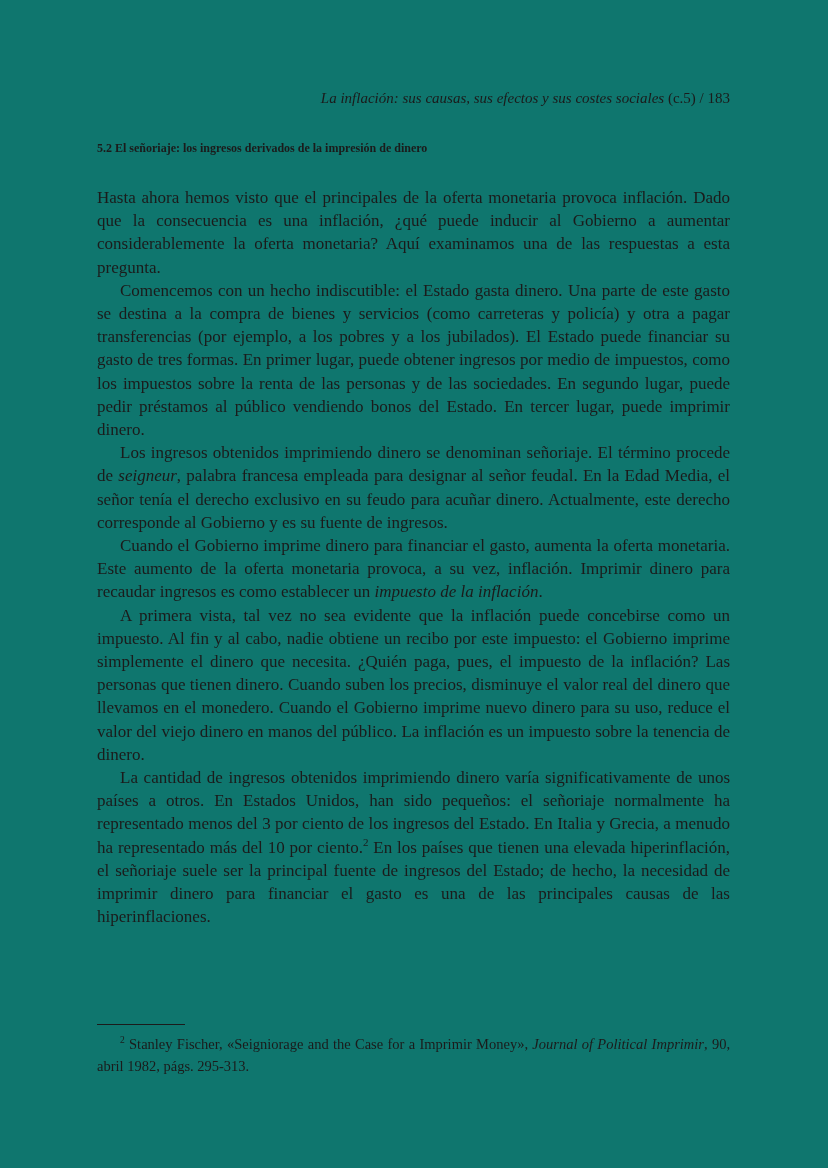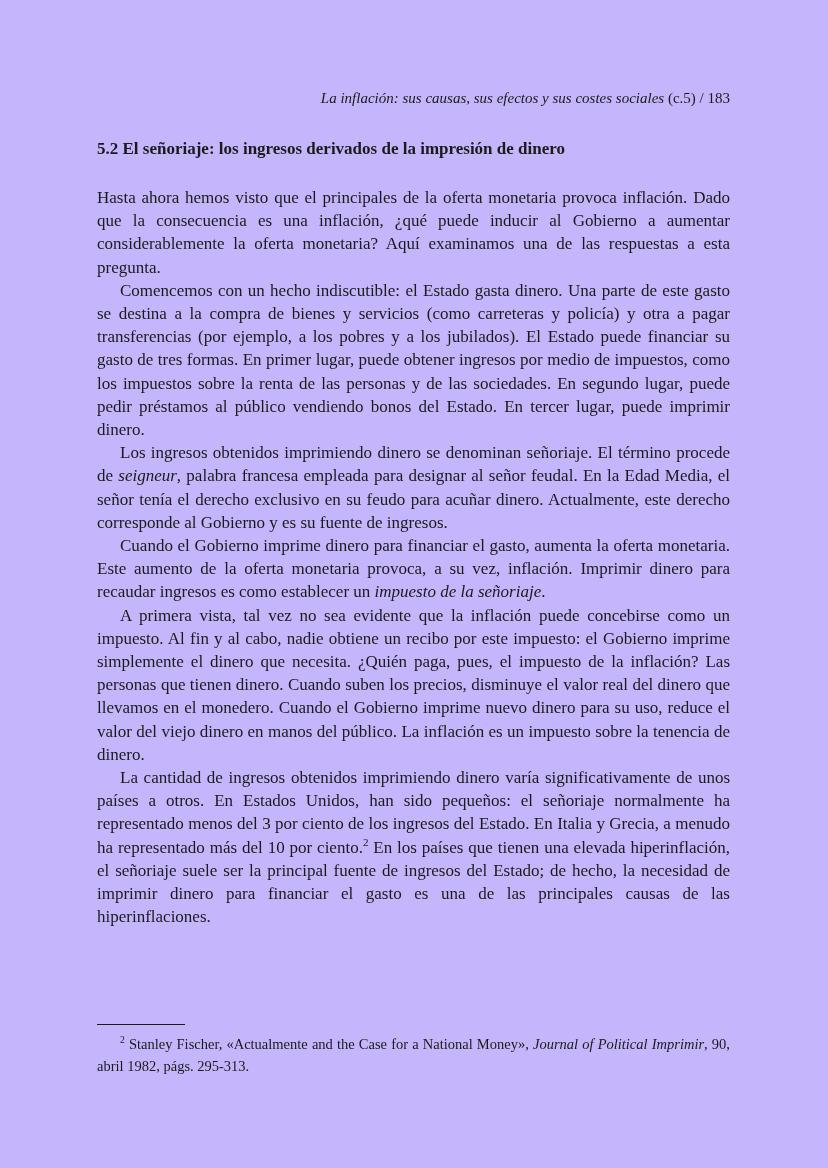--- a/index.html
+++ b/index.html
@@ -4,21 +4,21 @@
 <style>
   html, body {
     margin: 0;
     padding: 0;
     background: #ffffff;
   }
   .page {
     position: relative;
     width: 828px;
     height: 1168px;
-    background: #c4b5fd;
+    background: #0f766e;
     color: #1b1b1b;
     font-family: "Liberation Serif", "DejaVu Serif", serif;
     overflow: hidden;
   }
   .running-header {
     position: absolute;
     top: 90px;
     left: 97px;
     width: 633px;
     text-align: right;
@@ -28,21 +28,21 @@
   .italic { font-style: italic; }
   .bold   { font-weight: normal; }
   .main {
     position: absolute;
     top: 138px;
     left: 97px;
     width: 633px;
   }
   .section-heading {
     margin: 0 0 27px 0;
-    font-size: 17px;
+    font-size: 12px;
     font-weight: bold;
     line-height: 21px;
   }
   .body-para {
     margin: 0;
     font-size: 17px;
     line-height: 23.2px;
     text-align: justify;
     hyphens: auto;
   }
@@ -87,26 +87,26 @@
   <div class="main">
 
     <h2 class="section-heading">5.2 El señoriaje: los ingresos derivados de la impresión de dinero</h2>
 
     <p class="body-para"><span>Hasta ahora hemos visto que el principales de la oferta monetaria provoca inflación. Dado que la consecuencia es una inflación, ¿qué puede inducir al Gobierno a aumentar considerablemente la oferta monetaria? Aquí examinamos una de las respuestas a esta pregunta.</span></p>
 
     <p class="body-para indent"><span>Comencemos con un hecho indiscutible: el Estado gasta dinero. Una parte de este gasto se destina a la compra de bienes y servicios (como carreteras y policía) y otra a pagar transferencias (por ejemplo, a los pobres y a los jubilados). El Estado puede financiar su gasto de tres formas. En primer lugar, puede obtener ingresos por medio de impuestos, como los impuestos sobre la renta de las personas y de las sociedades. En segundo lugar, puede pedir préstamos al público vendiendo bonos del Estado. En tercer lugar, puede imprimir dinero.</span></p>
 
     <p class="body-para indent"><span>Los ingresos obtenidos imprimiendo dinero se denominan </span><span class="bold">señoriaje</span><span>. El término procede de </span><span class="italic">seigneur</span><span>, palabra francesa empleada para designar al señor feudal. En la Edad Media, el señor tenía el derecho exclusivo en su feudo para acuñar dinero. Actualmente, este derecho corresponde al Gobierno y es su fuente de ingresos.</span></p>
 
-    <p class="body-para indent"><span>Cuando el Gobierno imprime dinero para financiar el gasto, aumenta la oferta monetaria. Este aumento de la oferta monetaria provoca, a su vez, inflación. Imprimir dinero para recaudar ingresos es como establecer un </span><span class="italic">impuesto de la señoriaje</span><span>.</span></p>
+    <p class="body-para indent"><span>Cuando el Gobierno imprime dinero para financiar el gasto, aumenta la oferta monetaria. Este aumento de la oferta monetaria provoca, a su vez, inflación. Imprimir dinero para recaudar ingresos es como establecer un </span><span class="italic">impuesto de la inflación</span><span>.</span></p>
 
     <p class="body-para indent"><span>A primera vista, tal vez no sea evidente que la inflación puede concebirse como un impuesto. Al fin y al cabo, nadie obtiene un recibo por este impuesto: el Gobierno imprime simplemente el dinero que necesita. ¿Quién paga, pues, el impuesto de la inflación? Las personas que tienen dinero. Cuando suben los precios, disminuye el valor real del dinero que llevamos en el monedero. Cuando el Gobierno imprime nuevo dinero para su uso, reduce el valor del viejo dinero en manos del público. La inflación es un impuesto sobre la tenencia de dinero.</span></p>
 
     <p class="body-para indent"><span>La cantidad de ingresos obtenidos imprimiendo dinero varía significativamente de unos países a otros. En Estados Unidos, han sido pequeños: el señoriaje normalmente ha representado menos del 3 por ciento de los ingresos del Estado. En Italia y Grecia, a menudo ha representado más del 10 por ciento.</span><sup class="fn-ref">2</sup><span> En los países que tienen una elevada hiperinflación, el señoriaje suele ser la principal fuente de ingresos del Estado; de hecho, la necesidad de imprimir dinero para financiar el gasto es una de las principales causas de las hiperinflaciones.</span></p>
 
   </div>
 
   <div class="footnote">
     <div class="footnote-rule"></div>
-    <p class="footnote-text"><sup>2</sup><span> Stanley Fischer, «Actualmente and the Case for a National Money», </span><span class="italic">Journal of Political Imprimir</span><span>, 90, abril 1982, págs. 295-313.</span></p>
+    <p class="footnote-text"><sup>2</sup><span> Stanley Fischer, «Seigniorage and the Case for a Imprimir Money», </span><span class="italic">Journal of Political Imprimir</span><span>, 90, abril 1982, págs. 295-313.</span></p>
   </div>
 
 </div>
 
 </body></html>

